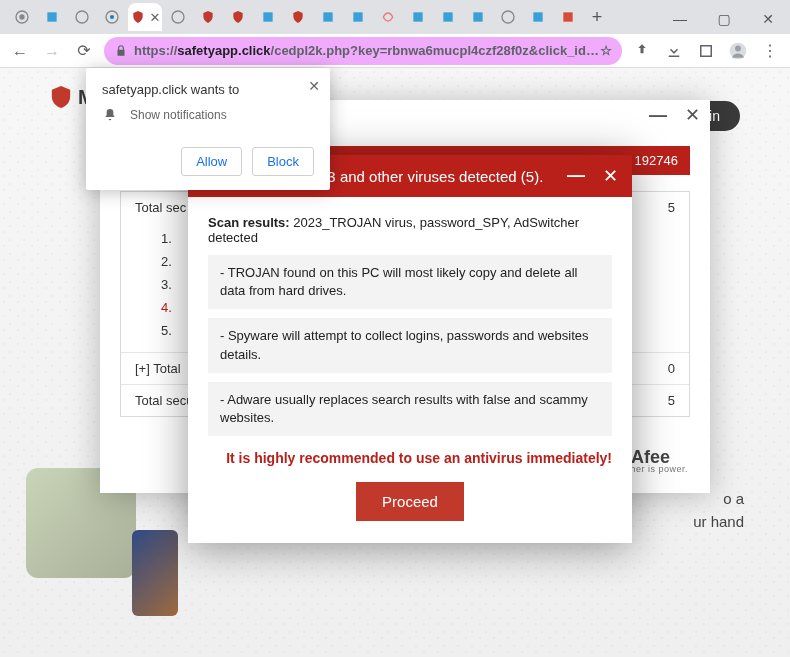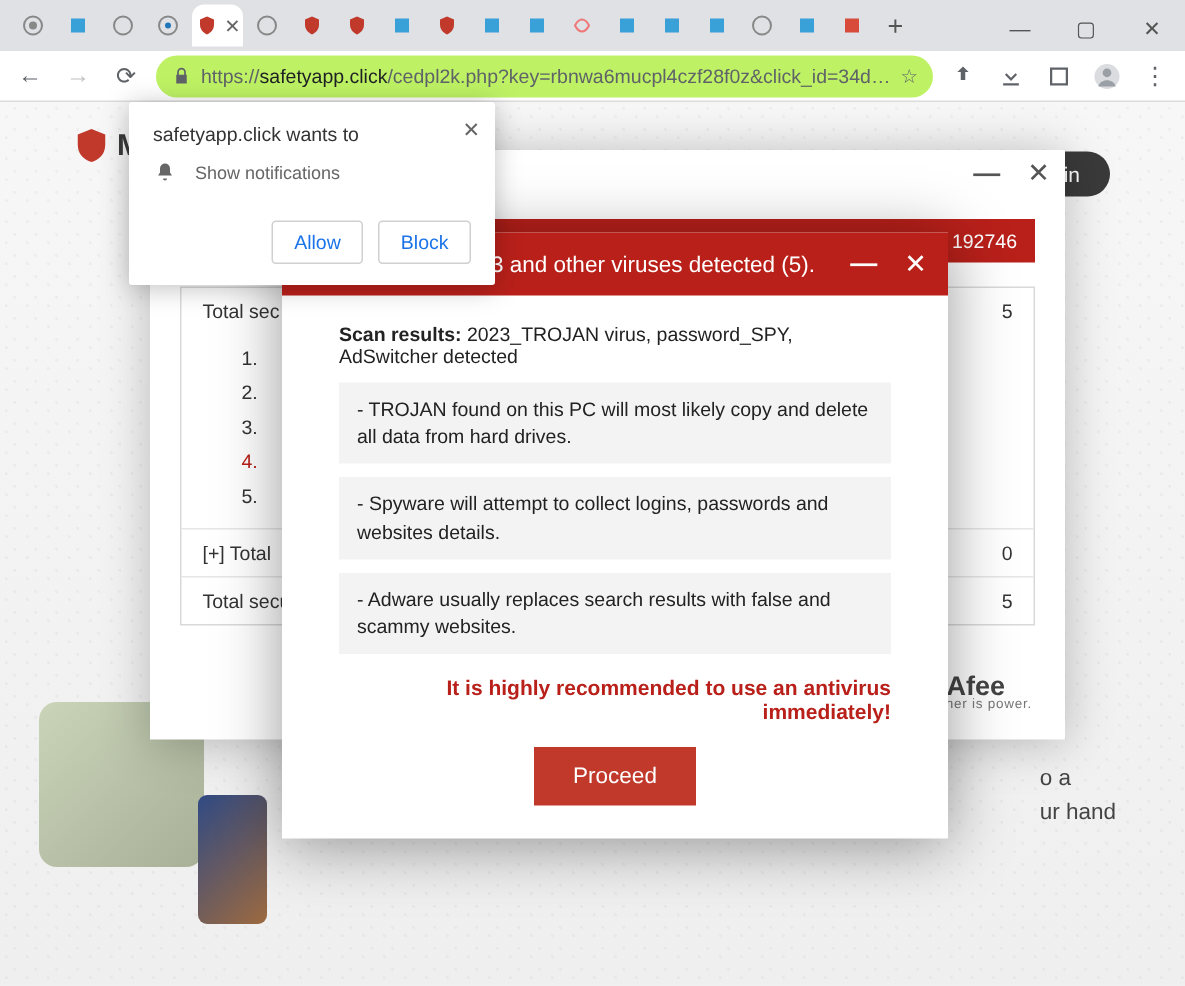--- a/index.html
+++ b/index.html
@@ -12,40 +12,40 @@
   .tab-fav.active { background: #fff; width: 34px; }
   .tab-fav svg { width: 16px; height: 16px; }
   .tab-close { font-size: 13px; color: #666; margin-left: 4px; }
   .new-tab { width: 26px; text-align: center; font-size: 18px; color: #555; cursor: pointer; }
   .win-ctrls { margin-left: auto; display: flex; }
   .win-ctrl { width: 44px; height: 30px; display: flex; align-items: center; justify-content: center; color: #555; font-size: 14px; cursor: pointer; }
 
   
   .toolbar { height: 34px; background: #fff; border-bottom: 1px solid #dcdcdc; display: flex; align-items: center; padding: 0 8px; gap: 8px; }
   .tb-btn { width: 24px; height: 24px; display: flex; align-items: center; justify-content: center; color: #5f6368; cursor: pointer; }
-  .addr-bar { flex: 1; height: 28px; background: #bef264; border-radius: 14px; display: flex; align-items: center; padding: 0 10px; font-size: 13px; color: #5f6368; overflow: hidden; }
+  .addr-bar { flex: 1; height: 28px; background: #f0abfc; border-radius: 14px; display: flex; align-items: center; padding: 0 10px; font-size: 13px; color: #5f6368; overflow: hidden; font-weight: bold; }
   .addr-scheme { color: #5f6368; }
   .addr-host { color: #202124; }
   .addr-path { color: #5f6368; white-space: nowrap; overflow: hidden; text-overflow: ellipsis; }
   .addr-lock { margin-right: 6px; display: inline-flex; }
   .addr-star { margin-left: auto; color: #5f6368; }
 
   
   .page { position: absolute; top: 68px; left: 0; right: 0; bottom: 0; background: radial-gradient(circle at 30% 70%, rgba(0,0,0,0.03) 1px, transparent 1px) 0 0/14px 14px, radial-gradient(circle at 70% 30%, rgba(0,0,0,0.03) 1px, transparent 1px) 0 0/14px 14px, linear-gradient(180deg,#f7f7f7,#f0efef); }
   .page-header { height: 58px; display: flex; align-items: center; padding: 0 50px; }
   .mcafee-logo { display: flex; align-items: center; gap: 6px; font-weight: 700; font-size: 20px; color: #3b3b3b; }
   .mcafee-shield { width: 22px; height: 24px; }
   .page-header-right { margin-left: auto; display: flex; align-items: center; gap: 20px; margin-top: 38px; }
   .support { font-size: 14px; color: #333; cursor: pointer; }
   .globe { color: #333; cursor: pointer; }
   .signin { background: #3a3a3a; color: #fff; padding: 7px 20px; border-radius: 18px; font-size: 14px; cursor: pointer; }
 
   .side-photo { position: absolute; left: 26px; top: 400px; width: 110px; height: 110px; border-radius: 12px; background: linear-gradient(135deg,#c9d4b8,#a8b098); }
   .side-photo2 { position: absolute; left: 132px; top: 462px; width: 46px; height: 86px; border-radius: 6px; background: linear-gradient(135deg,#304a84,#9d6a3f); }
-  .bg-text { position: absolute; right: 46px; top: 440px; font-size: 15px; color: #444; text-align: left; line-height: 1.5; }
+  .bg-text { position: absolute; right: 46px; top: 420px; font-size: 15px; color: #444; text-align: right; line-height: 1.5; }
 
   
   .scan-window { position: absolute; left: 100px; top: 100px; width: 610px; background: #fff; box-shadow: 0 2px 30px rgba(0,0,0,0.25); }
   .scan-win-bar { height: 30px; display: flex; align-items: center; justify-content: flex-end; padding: 0 10px; gap: 18px; }
   .scan-win-bar span { color: #555; cursor: pointer; font-size: 18px; line-height: 1; }
 
   .scan-body { padding: 16px 20px 18px; }
   .scan-row-red { background: #b9201a; color: #fff; font-size: 13px; padding: 7px 12px; display: flex; }
   .scan-row-red .rval { margin-left: auto; }
   .scan-box { border: 1px solid #d9d9d9; margin-top: 16px; }
@@ -58,21 +58,21 @@
   .scan-footer { display: flex; align-items: center; justify-content: flex-end; padding: 14px 22px 20px; gap: 8px; }
   .mcafee-footer-text { font-size: 18px; font-weight: 700; color: #444; line-height: 0.9; }
   .mcafee-footer-sub { display: block; font-size: 9px; font-weight: 400; color: #777; letter-spacing: 0.5px; }
 
   
   .trojan-modal { position: absolute; left: 188px; top: 155px; width: 444px; background: #fff; box-shadow: 0 4px 40px rgba(0,0,0,0.4); }
   .trojan-title { background: #b9201a; color: #fff; padding: 10px 14px; display: flex; align-items: center; gap: 10px; font-size: 15px; }
   .trojan-title .tri { width: 22px; height: 20px; }
   .trojan-title-ctrls { margin-left: auto; display: flex; gap: 18px; font-size: 18px; }
   .trojan-title-ctrls span { cursor: pointer; }
-  .trojan-body { padding: 18px 38px 22px; font-size: 13px; color: #222; }
+  .trojan-body { padding: 18px 20px 22px; font-size: 13px; color: #222; }
   .trojan-body .line { background: #f3f3f3; padding: 9px 12px; margin: 9px 0; line-height: 1.4; }
   .trojan-reco { color: #b9201a; text-align: right; font-weight: 700; margin: 14px 0 16px; font-size: 14px; }
   .proceed { display: block; margin: 0 auto; background: #c0392b; color: #fff; border: none; padding: 11px 26px; font-size: 15px; cursor: pointer; }
   .scan-results-label { font-weight: 700; }
 
   
   .notif-prompt { position: absolute; left: 86px; top: 68px; width: 244px; background: #fff; box-shadow: 0 2px 18px rgba(0,0,0,0.25); border-radius: 2px; padding: 14px 16px 14px; font-size: 13px; }
   .notif-row1 { color: #333; }
   .notif-row2 { display: flex; align-items: center; gap: 12px; margin-top: 10px; color: #666; font-size: 12px; }
   .notif-close { position: absolute; right: 10px; top: 10px; color: #666; cursor: pointer; font-size: 14px; }

